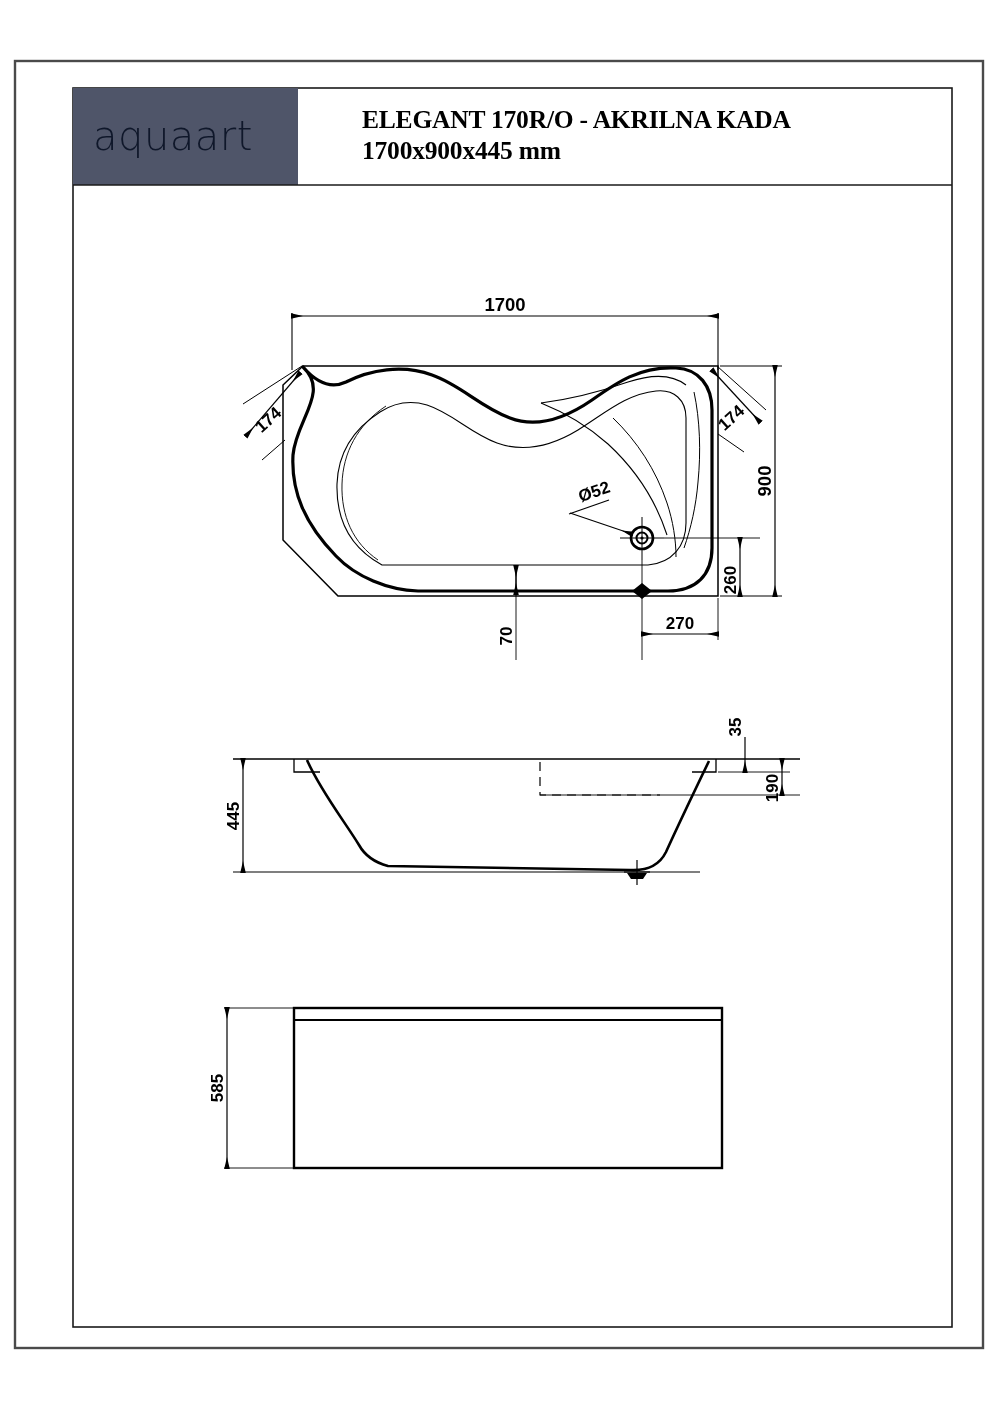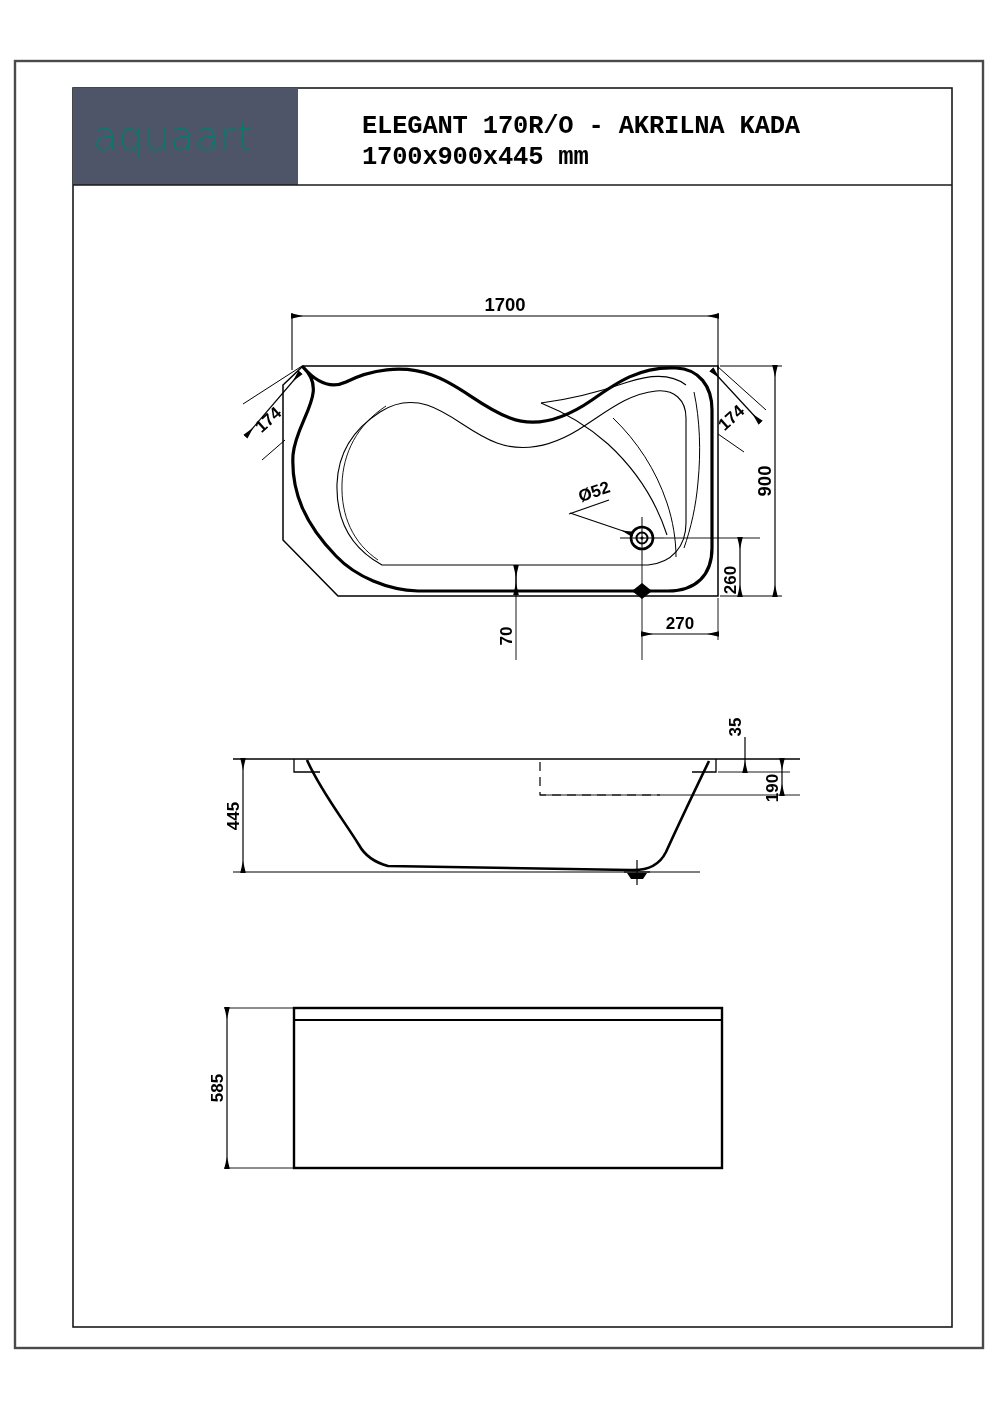--- a/index.html
+++ b/index.html
@@ -24,36 +24,36 @@
   }
   svg#drawing {
     position: absolute;
     left: 0; top: 0;
     width: 1000px;
     height: 1414px;
   }
   .titleblock-title {
     position: absolute;
     left: 362px;
-    top: 111px;
+    top: 104px;
     width: 570px;
     font-size: 25.5px;
     font-weight: bold;
     line-height: 31px;
     color: #000000;
     letter-spacing: -0.2px;
-    font-family: Liberation Mono, monospace;
+    font-family: Liberation Serif, serif;
     white-space: pre-line;
   }
   .logo-text {
     position: absolute;
     left: 93px;
     top: 113px;
     font-size: 40px;
-    color: #0f766e;
+    color: #0f172a;
     font-family: "DejaVu Sans", sans-serif;
     font-weight: 300;
     letter-spacing: 0.5px;
   }
 </style>
 </head>
 <body>
 
 <div id="sheet">
 

